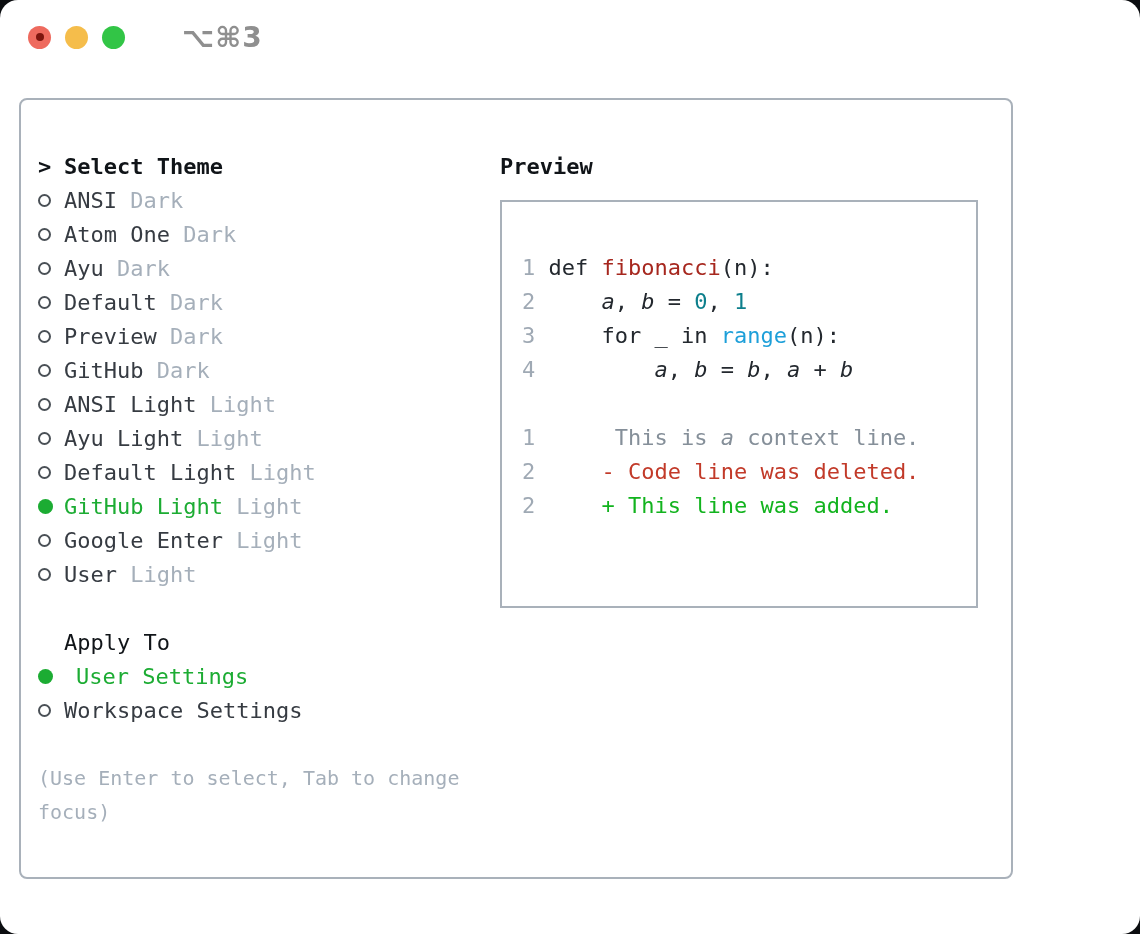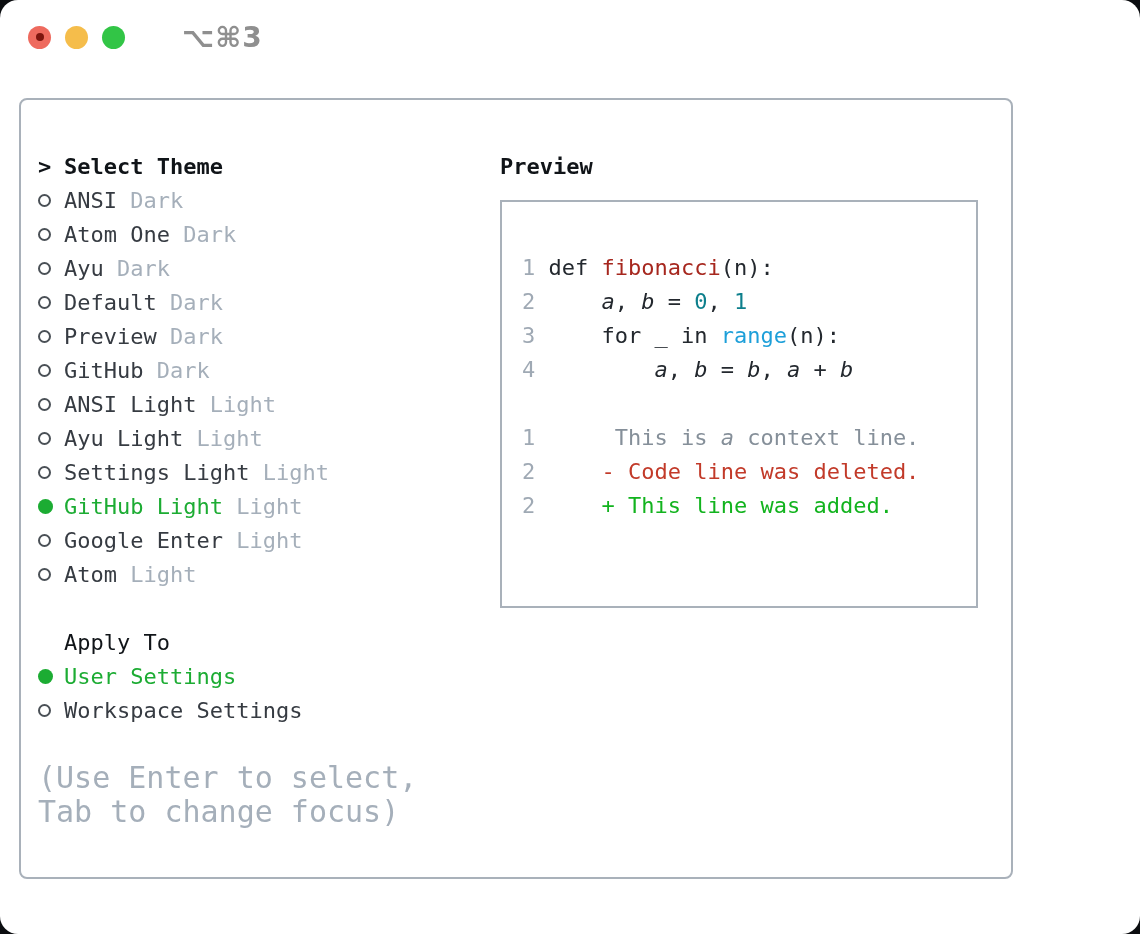--- a/index.html
+++ b/index.html
@@ -60,23 +60,23 @@
   .marker{width:26px;display:flex;align-items:center;flex:none;}
   .circle{width:13px;height:13px;border-radius:50%;border:2px solid #4a5056;}
   .circle.filled{width:15px;height:15px;border:none;background:var(--accent-green);}
   .prompt{width:26px;color:var(--heading);font-weight:bold;flex:none;}
   .hdr{color:var(--heading);font-weight:bold;}
   .t-name{color:var(--text);}
   .t-variant{color:var(--muted);}
   .theme-row.selected .t-name{color:var(--accent-green);}
   .apply-section{margin-top:34px;}
   .opt-label{color:var(--text);}
-  .apply-row.selected .opt-label{color:var(--accent-green);}
+  .apply-row.selected .opt-label{color:var(--accent-green);margin-left:12px;}
   .hint{
-    margin-top:34px;color:var(--muted);font-size:30px;line-height:34px;width:440px;
+    margin-top:34px;color:var(--muted);font-size:20px;line-height:34px;width:440px;
   }
   
   .preview-box{
     margin-top:17px;width:478px;height:408px;
     border:2px solid var(--border);background:#fff;
     padding:49px 0 0 20px;overflow:hidden;
   }
   .code-line{height:34px;line-height:34px;font-size:22px;white-space:pre;}
   .ln{color:var(--ln);}
   .sg-plain{color:var(--code);}
@@ -111,24 +111,24 @@
 
       <div>
           <div class="row theme-row"><span class="marker"><span class="circle"></span></span><span class="t-name">ANSI </span><span class="t-variant">Dark</span></div>
           <div class="row theme-row"><span class="marker"><span class="circle"></span></span><span class="t-name">Atom One </span><span class="t-variant">Dark</span></div>
           <div class="row theme-row"><span class="marker"><span class="circle"></span></span><span class="t-name">Ayu </span><span class="t-variant">Dark</span></div>
           <div class="row theme-row"><span class="marker"><span class="circle"></span></span><span class="t-name">Default </span><span class="t-variant">Dark</span></div>
           <div class="row theme-row"><span class="marker"><span class="circle"></span></span><span class="t-name">Preview </span><span class="t-variant">Dark</span></div>
           <div class="row theme-row"><span class="marker"><span class="circle"></span></span><span class="t-name">GitHub </span><span class="t-variant">Dark</span></div>
           <div class="row theme-row"><span class="marker"><span class="circle"></span></span><span class="t-name">ANSI Light </span><span class="t-variant">Light</span></div>
           <div class="row theme-row"><span class="marker"><span class="circle"></span></span><span class="t-name">Ayu Light </span><span class="t-variant">Light</span></div>
-          <div class="row theme-row"><span class="marker"><span class="circle"></span></span><span class="t-name">Settings Light </span><span class="t-variant">Light</span></div>
+          <div class="row theme-row"><span class="marker"><span class="circle"></span></span><span class="t-name">Default Light </span><span class="t-variant">Light</span></div>
           <div class="row theme-row selected"><span class="marker"><span class="circle filled"></span></span><span class="t-name">GitHub Light </span><span class="t-variant">Light</span></div>
           <div class="row theme-row"><span class="marker"><span class="circle"></span></span><span class="t-name">Google Enter </span><span class="t-variant">Light</span></div>
-          <div class="row theme-row"><span class="marker"><span class="circle"></span></span><span class="t-name">Atom </span><span class="t-variant">Light</span></div>
+          <div class="row theme-row"><span class="marker"><span class="circle"></span></span><span class="t-name">User </span><span class="t-variant">Light</span></div>
         </div>
 
       <div class="apply-section">
         <div class="row">
           <span class="marker"></span>
           <span class="hdr" style="font-weight:normal;color:var(--heading);">Apply To</span>
         </div>
         <div>
             <div class="row apply-row selected"><span class="marker"><span class="circle filled"></span></span><span class="opt-label">User Settings</span></div>
             <div class="row apply-row"><span class="marker"><span class="circle"></span></span><span class="opt-label">Workspace Settings</span></div>

